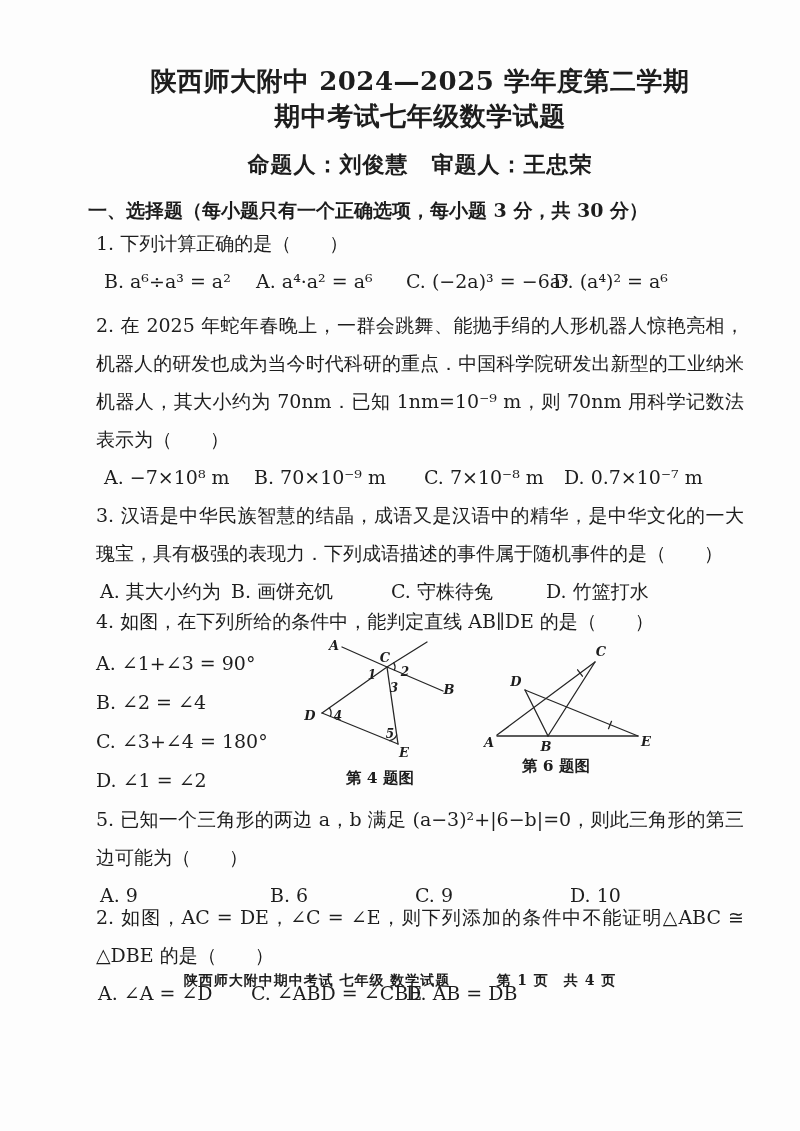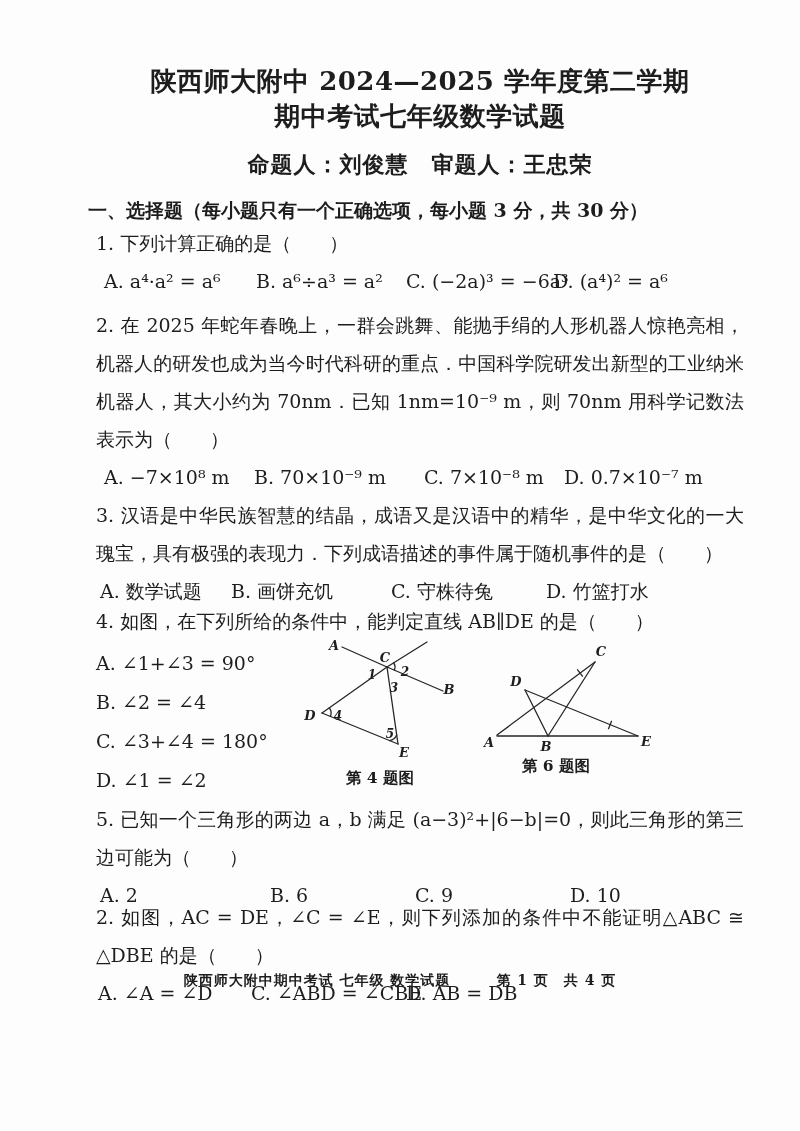--- a/index.html
+++ b/index.html
@@ -44,41 +44,41 @@
 
     <div class="t1">陕西师大附中 2024—2025 学年度第二学期</div>
     <div class="t2">期中考试七年级数学试题</div>
     <div class="authors">命题人：刘俊慧　审题人：王忠荣</div>
 
     <div class="heading">一、选择题（每小题只有一个正确选项，每小题 3 分，共 30 分）</div>
 
     <div class="q">
       <div class="stem">1. 下列计算正确的是（　　）</div>
       <div class="opts cols-q1">
+        <span>B. a⁶÷a³ = a²</span>
         <span>A. a⁴·a² = a⁶</span>
-        <span>B. a⁶÷a³ = a²</span>
         <span>C. (−2a)³ = −6a³</span>
         <span>D. (a⁴)² = a⁶</span>
       </div>
     </div>
 
     <div class="q q2">
       <div class="stem">2. 在 2025 年蛇年春晚上，一群会跳舞、能抛手绢的人形机器人惊艳亮相，机器人的研发也成为当今时代科研的重点．中国科学院研发出新型的工业纳米机器人，其大小约为 70nm．已知 1nm=10⁻⁹ m，则 70nm 用科学记数法表示为（　　）</div>
       <div class="opts cols-q2">
         <span>A. −7×10⁸ m</span>
         <span>B. 70×10⁻⁹ m</span>
         <span>C. 7×10⁻⁸ m</span>
         <span>D. 0.7×10⁻⁷ m</span>
       </div>
     </div>
 
     <div class="q">
       <div class="stem">3. 汉语是中华民族智慧的结晶，成语又是汉语中的精华，是中华文化的一大瑰宝，具有极强的表现力．下列成语描述的事件属于随机事件的是（　　）</div>
       <div class="opts cols-q3">
-        <span>A. 数学试题</span>
+        <span>A. 其大小约为</span>
         <span>B. 画饼充饥</span>
         <span>C. 守株待兔</span>
         <span>D. 竹篮打水</span>
       </div>
     </div>
 
     <div class="q q4">
       <div class="stem">4. 如图，在下列所给的条件中，能判定直线 AB∥DE 的是（　　）</div>
       <div class="q4opts">
         <div>A. ∠1+∠3 = 90°</div>
@@ -129,21 +129,21 @@
           <text x="36" y="42" text-anchor="middle">D</text>
           <text x="166" y="102" text-anchor="middle">E</text>
         </svg>
         <figcaption class="figcap">第 6 题图</figcaption>
       </figure>
     </div>
 
     <div class="q">
       <div class="stem">5. 已知一个三角形的两边 a，b 满足 (a−3)²+|6−b|=0，则此三角形的第三边可能为（　　）</div>
       <div class="opts cols-q5">
-        <span>A. 2</span>
+        <span>A. 9</span>
         <span>B. 6</span>
         <span>C. 9</span>
         <span>D. 10</span>
       </div>
     </div>
 
     <div class="q q6">
       <div class="stem">2. 如图，AC = DE，∠C = ∠E，则下列添加的条件中不能证明△ABC ≅ △DBE 的是（　　）</div>
       <div class="opts cols-q6">
         <span>A. ∠A = ∠D</span>

